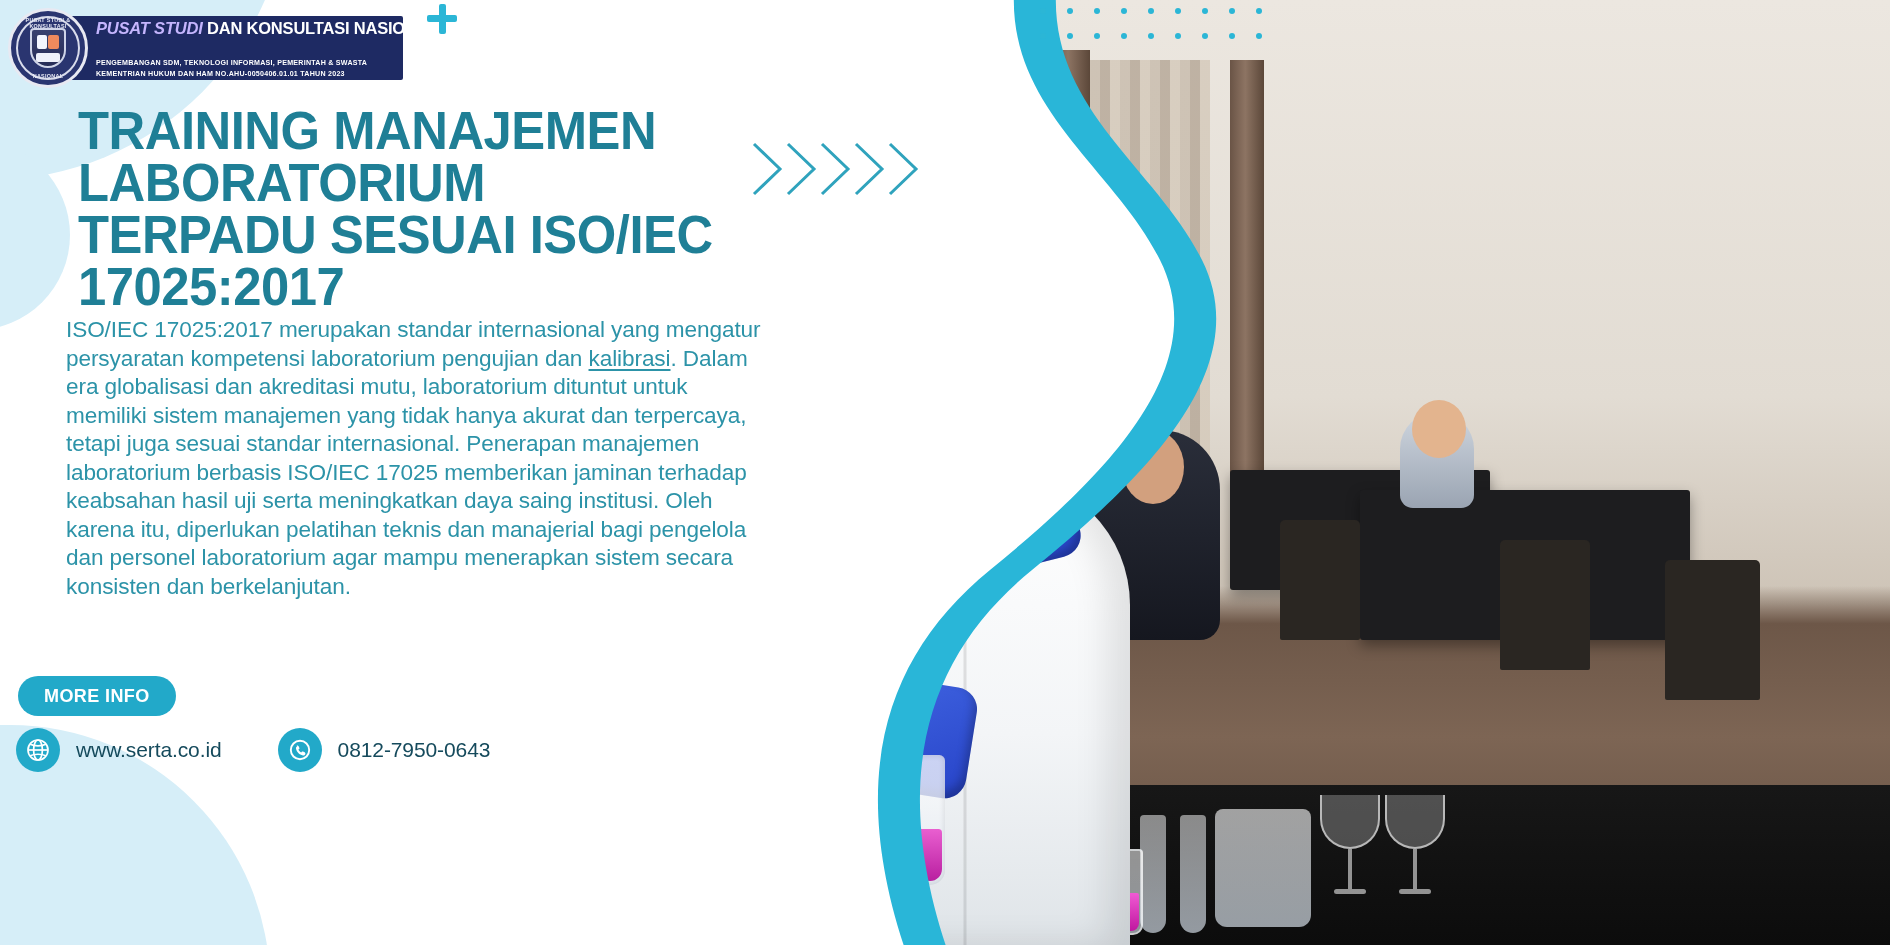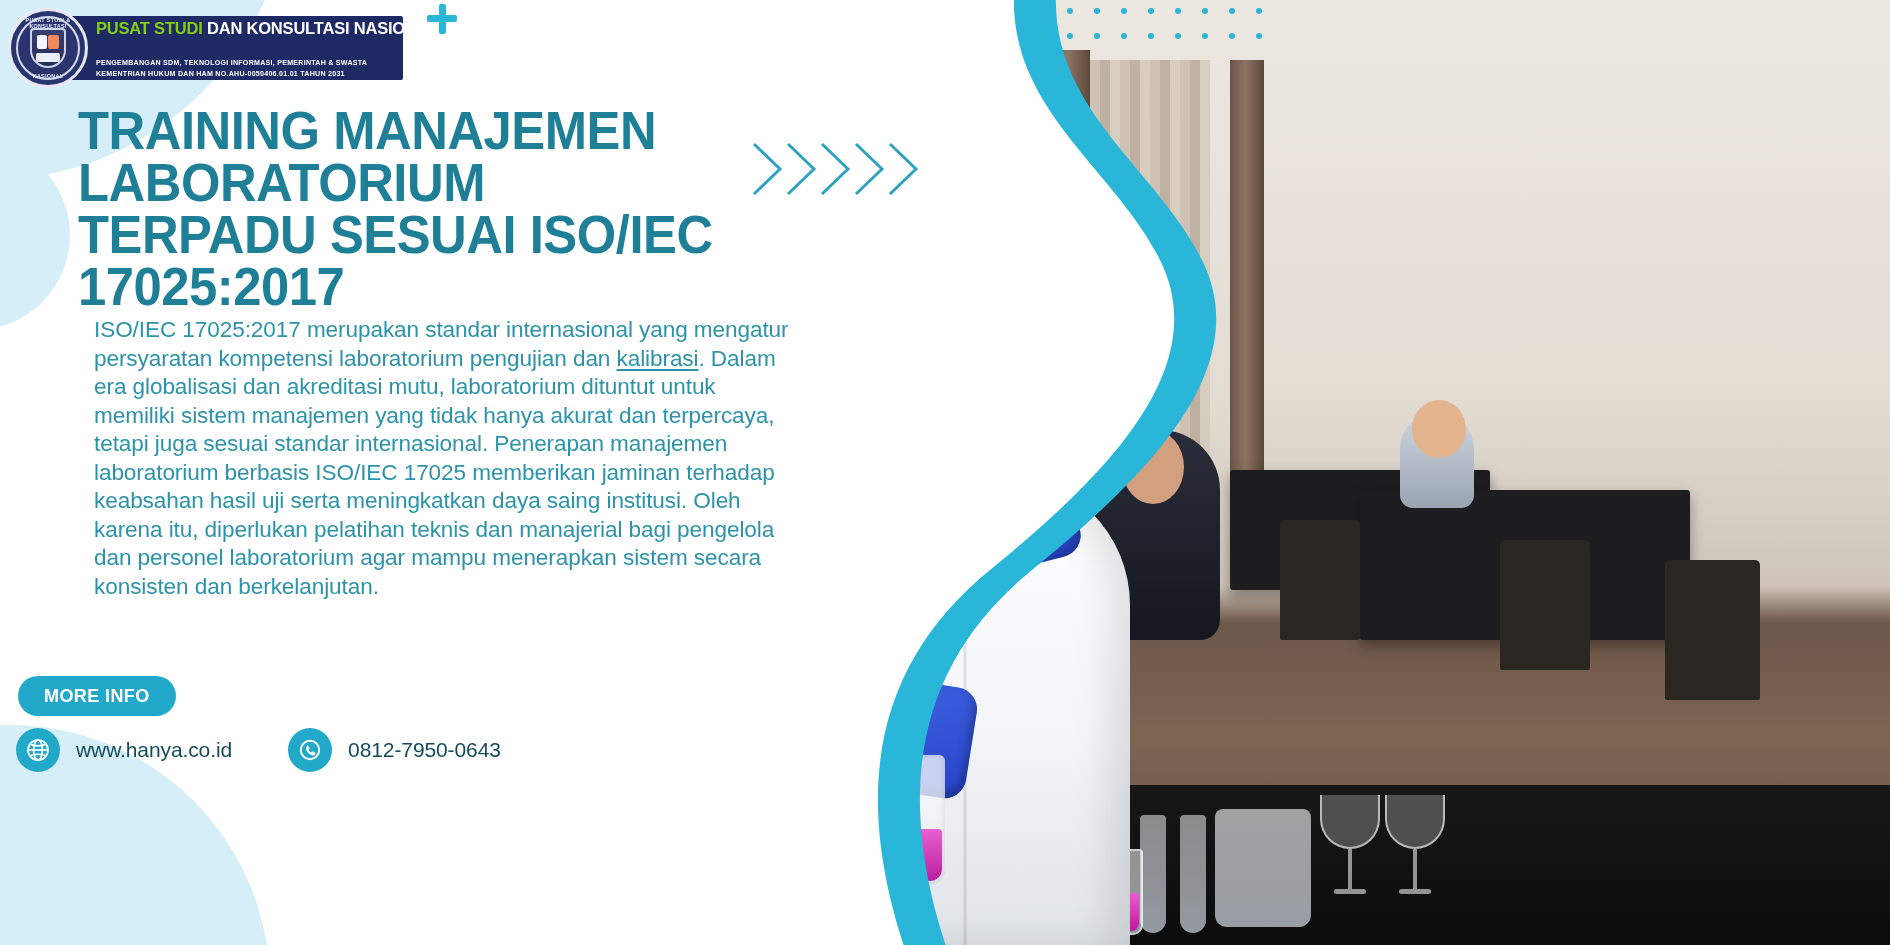--- a/index.html
+++ b/index.html
@@ -157,21 +157,21 @@
 
   
   .hdr{
     position:absolute; left:60px; top:16px; width:343px; height:64px;
     background:#1e2a63; z-index:8; display:flex; align-items:center;
     padding-left:36px; border-radius:2px;
   }
   .hdr-lines{ display:flex; flex-direction:column; justify-content:center; gap:1px; width:100%; overflow:hidden;}
   .hdr-l1{ font-size:16.5px; font-weight:800; letter-spacing:-.2px; white-space:nowrap;
            font-family:"Liberation Sans Narrow","Liberation Sans",sans-serif; }
-  .hdr-l1 .o{ color:#84cc16; }
+  .hdr-l1 .o{ color:#c4b5fd;font-style:italic; }
   .hdr-l1 .w{ color:#ffffff; }
   .hdr-l2, .hdr-l3{ color:#ffffff; font-size:7.1px; font-weight:700; letter-spacing:.25px; white-space:nowrap;}
   .hdr-l2{ margin-top:20px; }
   .hdr-l3{ margin-top:2px; }
 
   .logo{
     position:absolute; left:8px; top:8px; width:80px; height:80px; border-radius:50%;
     background:#2a3570; border:3px solid #e8e9f2; z-index:9;
     display:flex; align-items:center; justify-content:center;
   }
@@ -202,21 +202,21 @@
     font-family:"Liberation Sans Narrow","Liberation Sans",sans-serif;
     transform:scaleX(.94); transform-origin:left top;
   }
   .title div{ white-space:nowrap; }
 
   
   .chev{ position:absolute; left:748px; top:138px; width:180px; height:62px; z-index:8; }
 
   
   .body{
-    position:absolute; left:94px; top:316px; width:700px; z-index:8;
+    position:absolute; left:66px; top:316px; width:700px; z-index:8;
     color:#2c93a8; font-size:22.6px; line-height:28.5px; letter-spacing:-.1px;
     font-family:"Liberation Sans", sans-serif;
   }
   .body u{ text-decoration-thickness:1.6px; text-underline-offset:3px; }
 
   
   .moreinfo{
     position:absolute; left:18px; top:676px; height:40px; padding:0 26px; z-index:8;
     background:#22a9c9; border-radius:20px; color:#ffffff; font-weight:800;
     font-size:18px; letter-spacing:.4px; display:flex; align-items:center;
@@ -326,21 +326,21 @@
     </div>
   <div class="plus"></div>
 
   <div class="hdr">
     <div class="hdr-lines">
       <div class="hdr-l1">
         <span class="o">PUSAT STUDI</span>
         <span class="w">DAN KONSULTASI NASIONAL</span>
       </div>
       <div class="hdr-l2">PENGEMBANGAN SDM, TEKNOLOGI INFORMASI, PEMERINTAH &amp; SWASTA</div>
-      <div class="hdr-l3">KEMENTRIAN HUKUM DAN HAM NO.AHU-0050406.01.01 TAHUN 2031</div>
+      <div class="hdr-l3">KEMENTRIAN HUKUM DAN HAM NO.AHU-0050406.01.01 TAHUN 2023</div>
     </div>
   </div>
 
   <div class="logo">
     <div class="ring"></div>
     <div class="txt-top">PUSAT STUDI &amp; KONSULTASI</div>
     <div class="crest">
         <div class="book"></div>
       </div>
     <div class="txt-bot">NASIONAL</div>
@@ -372,21 +372,21 @@
     <div class="citem">
       <span class="cicon">
         <svg width="26" height="26" viewBox="0 0 26 26" fill="none" stroke="#ffffff" stroke-width="1.7">
           <circle cx="13" cy="13" r="10"></circle>
           <ellipse cx="13" cy="13" rx="4.4" ry="10"></ellipse>
           <line x1="3" y1="13" x2="23" y2="13"></line>
           <path d="M5.3 7.2 C9 9.3 17 9.3 20.7 7.2"></path>
           <path d="M5.3 18.8 C9 16.7 17 16.7 20.7 18.8"></path>
         </svg>
       </span>
-      <span class="clabel">www.hanya.co.id</span>
+      <span class="clabel">www.serta.co.id</span>
     </div>
 
     <div class="citem">
       <span class="cicon">
         <svg width="24" height="24" viewBox="0 0 24 24" fill="none" stroke="#ffffff" stroke-width="1.9" stroke-linecap="round">
           <circle cx="12" cy="12" r="9.2"></circle>
           <path d="M8.6 7.6 c1.1 -.5 1.9 .3 2.3 1.2 l.5 1.1 c.2 .5 .1 .9 -.3 1.2 l-.7 .5 c.6 1.3 1.6 2.3 2.9 2.9 l.5 -.7 c.3 -.4 .7 -.5 1.2 -.3 l1.1 .5 c.9 .4 1.7 1.2 1.2 2.3 -.4 .9 -1.4 1.4 -2.4 1.2 -3.5 -.6 -6.3 -3.4 -6.9 -6.9 -.2 -1 .3 -2 1.2 -2.4 z" fill="#ffffff" stroke="none"></path>
         </svg>
       </span>
       <span class="clabel">0812-7950-0643</span>

